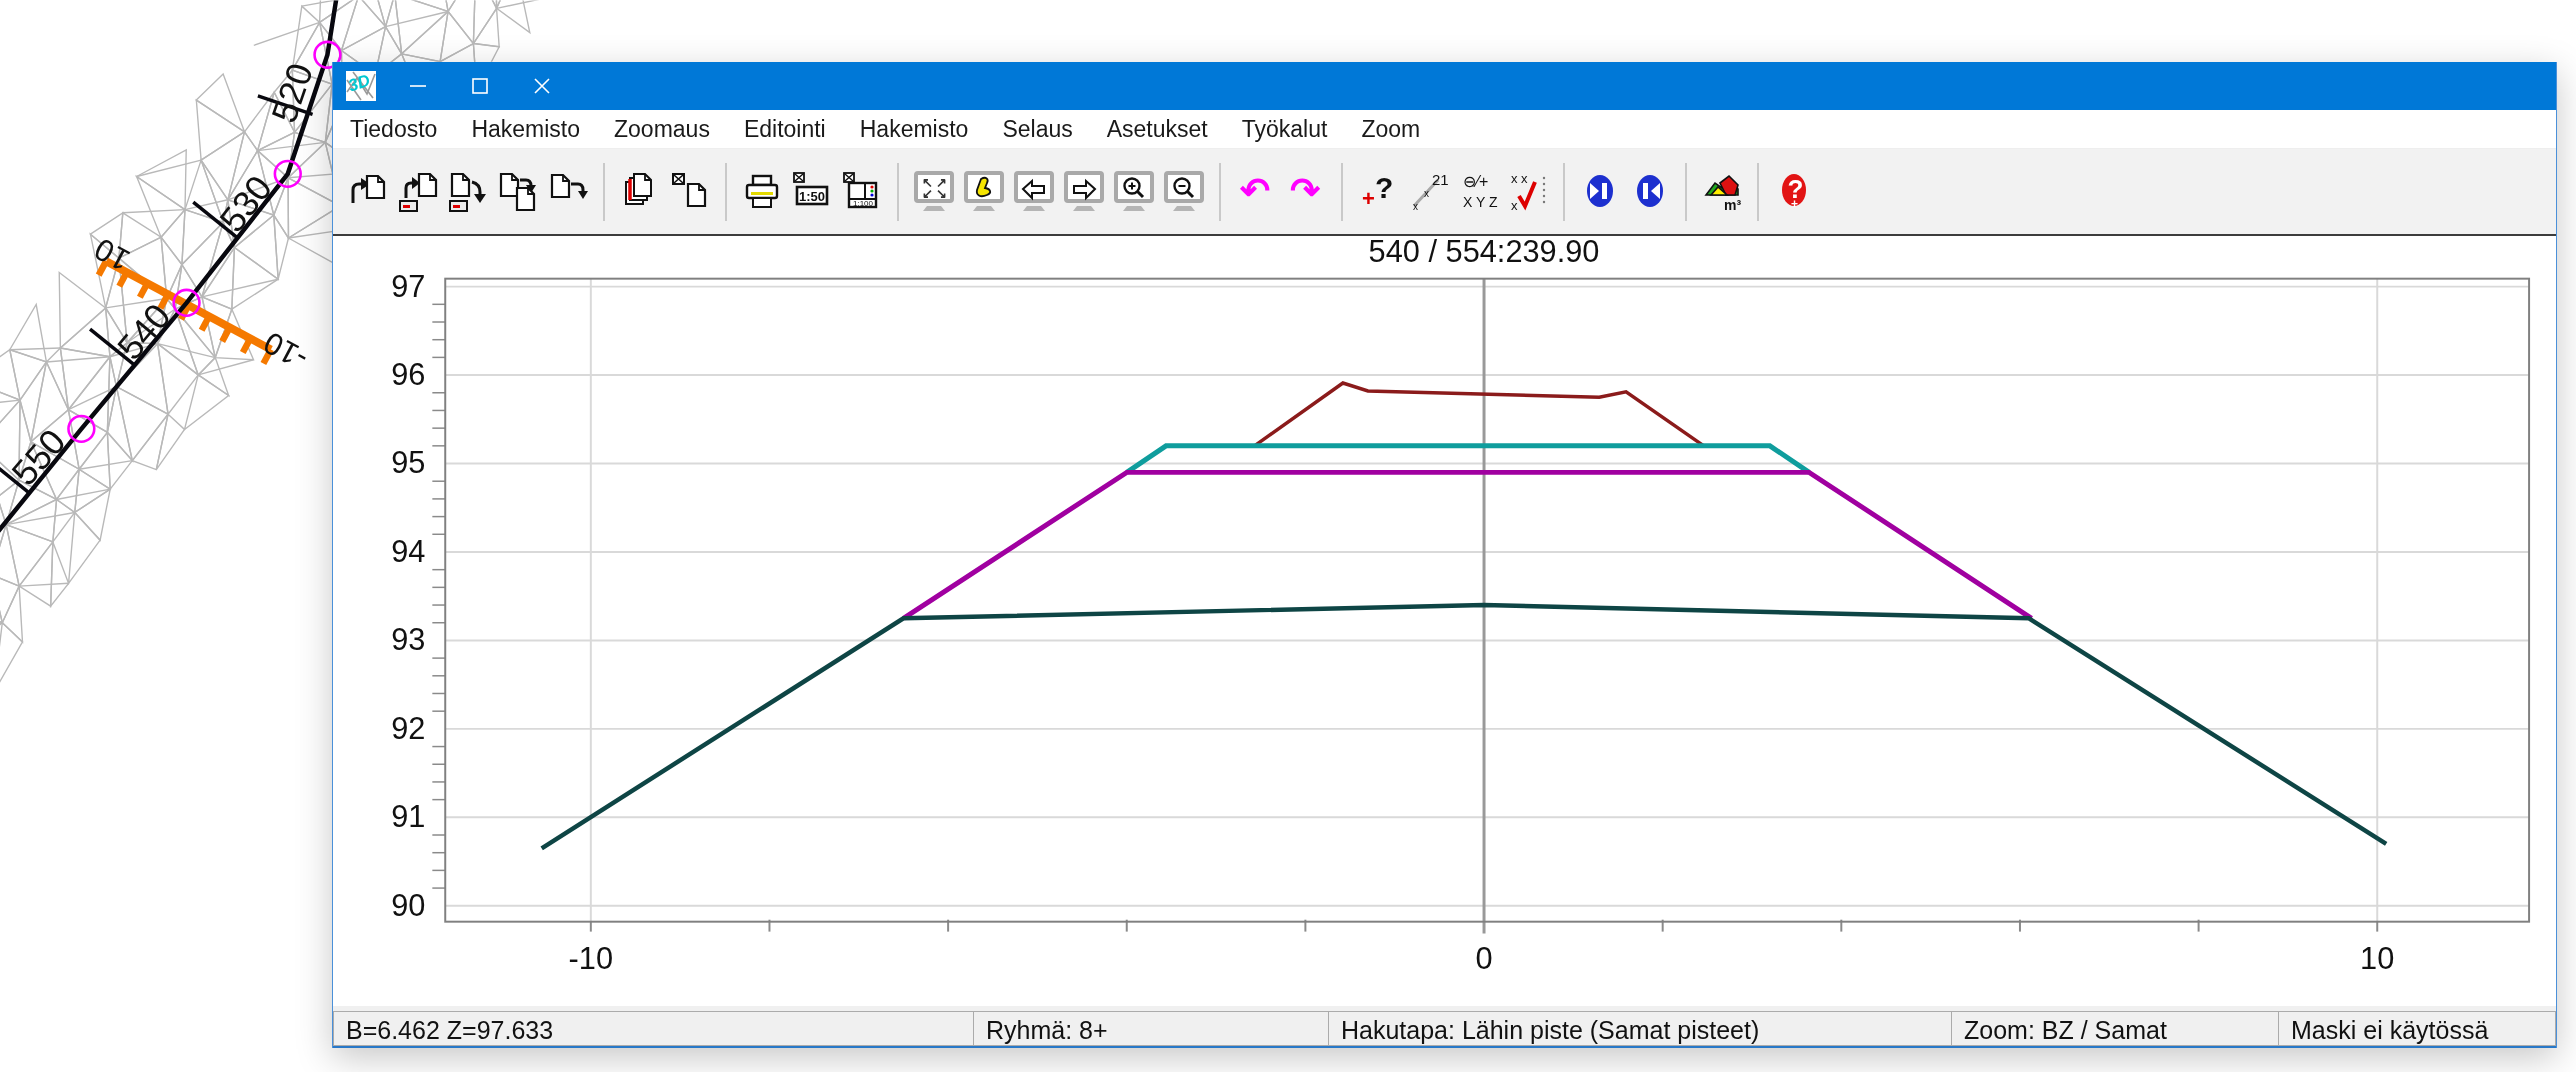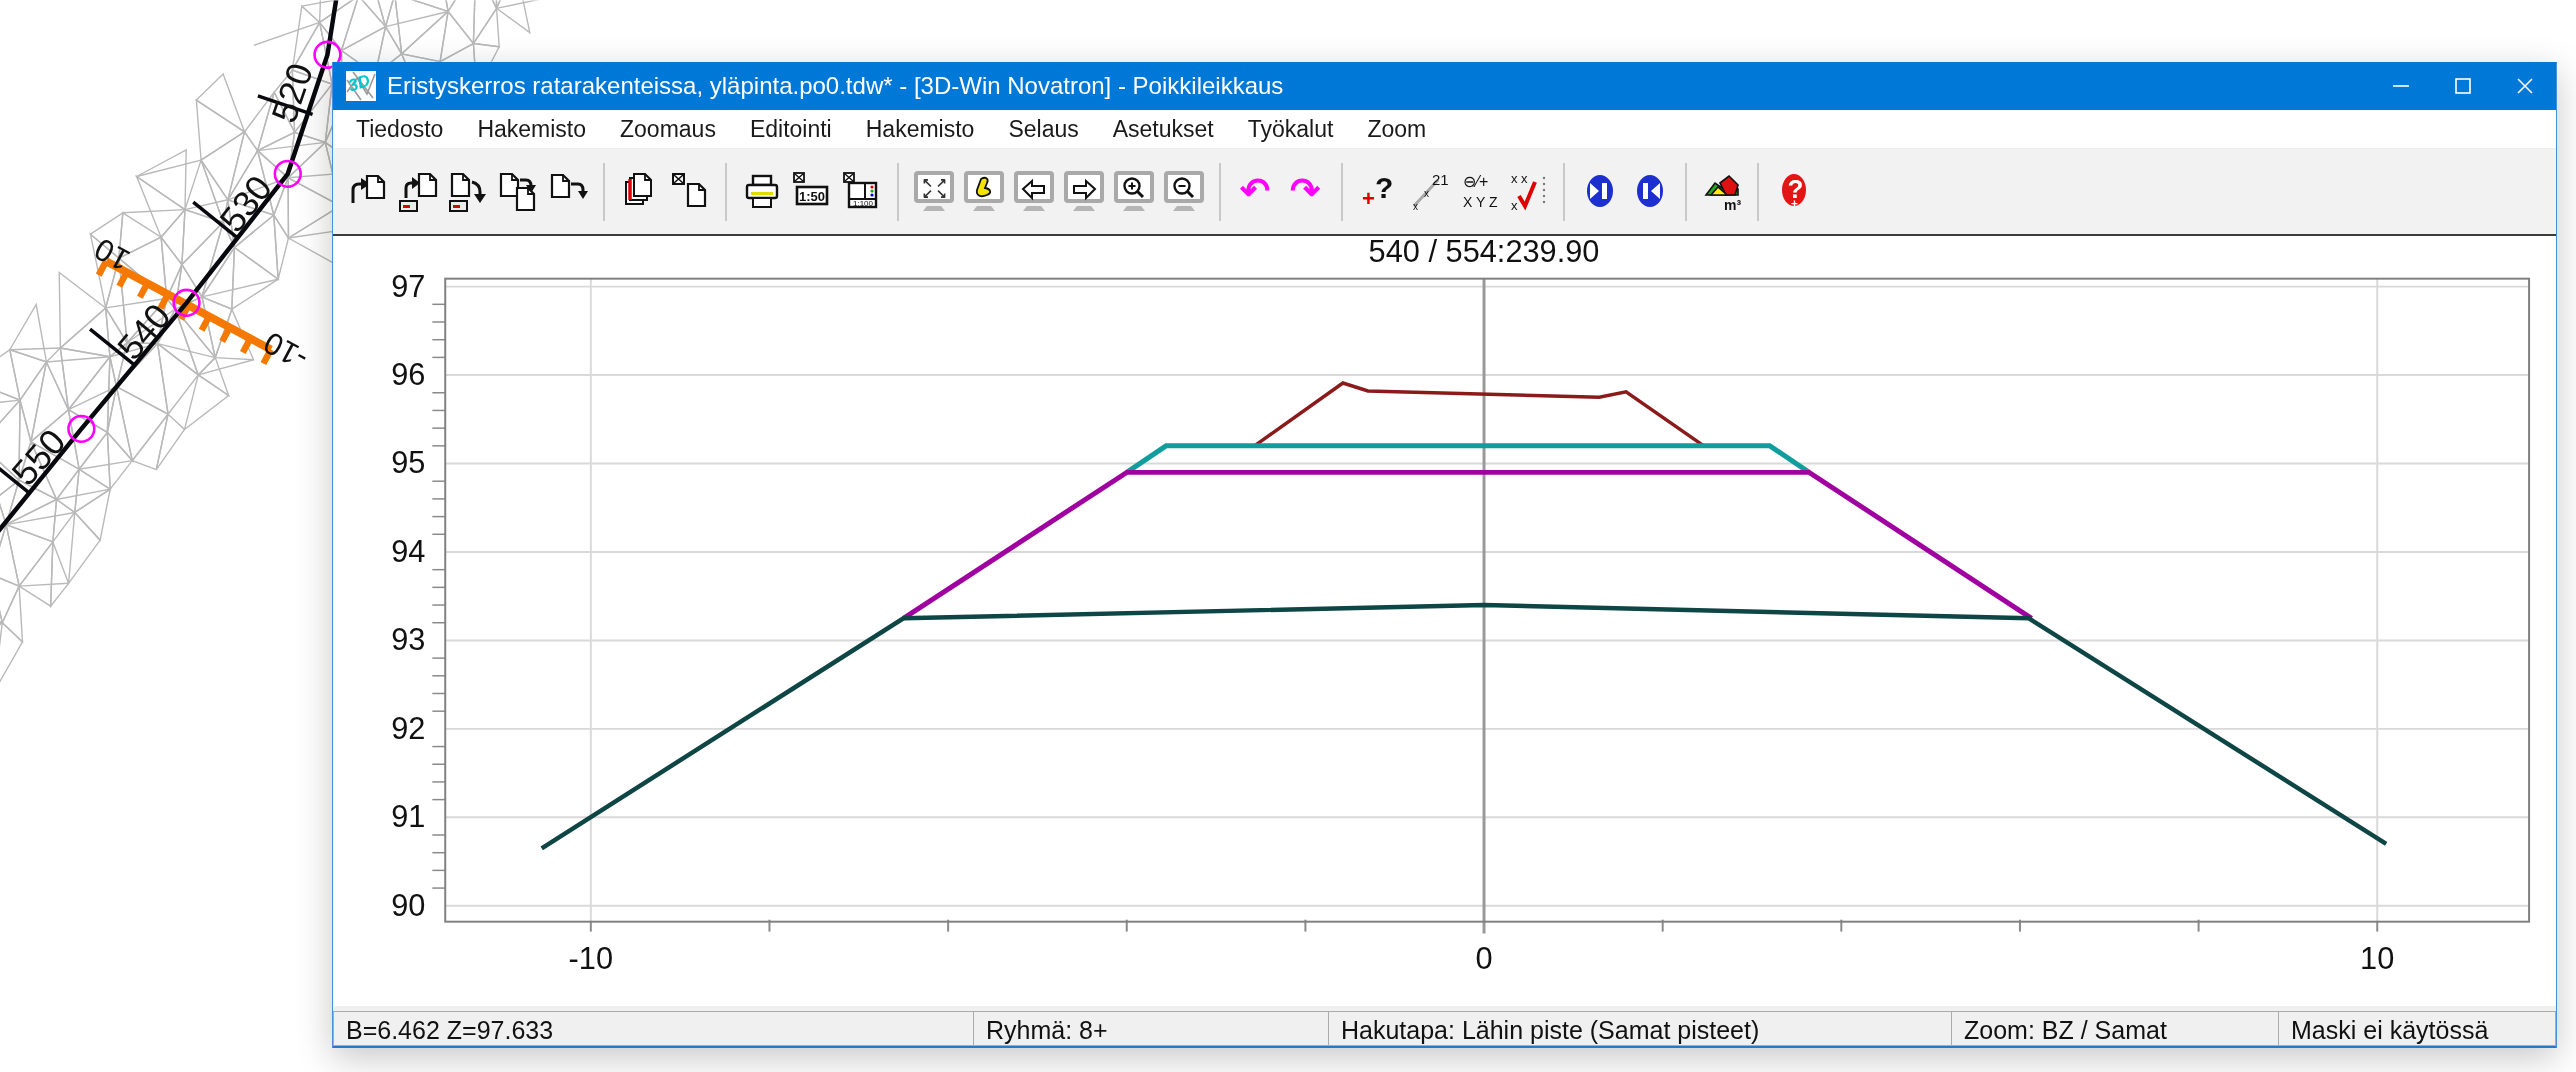--- a/index.html
+++ b/index.html
@@ -22,21 +22,21 @@
   .titlebar{
     height:48px;flex:0 0 48px;background:#0078D7;color:#ffffff;
     display:flex;align-items:center;
   }
   .titlebar .app-icon{width:32px;height:32px;margin:0 10px 0 12px;flex:0 0 32px;}
   .titlebar .title-text{font-size:24px;white-space:nowrap;flex:1 1 auto;overflow:hidden;}
   .caption-buttons{display:flex;height:48px;flex:0 0 auto;}
   .caption-btn{width:62px;height:48px;display:flex;align-items:center;justify-content:center;cursor:default;}
   .menubar{
     height:38px;flex:0 0 38px;background:#ffffff;display:flex;align-items:center;
-    padding-left:6px;border-bottom:1px solid #eeeeee;
+    border-bottom:1px solid #eeeeee;
   }
   .menu-item{font-size:23px;color:#1a1a1a;padding:0 17px;line-height:38px;white-space:nowrap;}
   .toolbar{
     height:85px;flex:0 0 85px;background:#f2f2f2;display:flex;align-items:center;
     padding-left:10px;
   }
   .tb-group{display:flex;align-items:center;}
   .tb-btn{width:50px;height:56px;display:flex;align-items:center;justify-content:center;}
   .tb-sep{width:2px;height:58px;background:#c9c9c9;margin:0 10px;}
   .chart-area{
@@ -301,21 +301,20 @@
 <div class="app-window">
 
   <div class="titlebar">
     <span class="app-icon">
       <svg viewBox="0 0 32 32" width="32" height="32">
         <rect x="1" y="1" width="30" height="30" fill="#ffffff"></rect>
         <path d="M2,22 L12,8 L22,24 L30,4 M2,10 L16,30 M8,2 L28,28" stroke="#9a9a9a" stroke-width="1.6" fill="none"></path>
         <text x="4" y="20" font-size="17" font-style="italic" font-weight="bold" fill="#00c8d2" transform="rotate(-18 10 16)">3D</text>
       </svg>
     </span>
-    <span class="title-text">Eristyskerros ratarakenteissa, yläpinta.po0.tdw* - [3D-Win Novatron] - Poikkileikkaus</span>
     <div class="caption-buttons">
       <div class="caption-btn">
         <svg width="18" height="18" viewBox="0 0 18 18">
             <line x1="1" y1="9" x2="17" y2="9" stroke="#fff" stroke-width="1.6"></line>
           </svg>
       </div>
       <div class="caption-btn">
         <svg width="18" height="18" viewBox="0 0 18 18">
             <rect x="2" y="2" width="14" height="14" fill="none" stroke="#fff" stroke-width="1.6"></rect>
           </svg>

